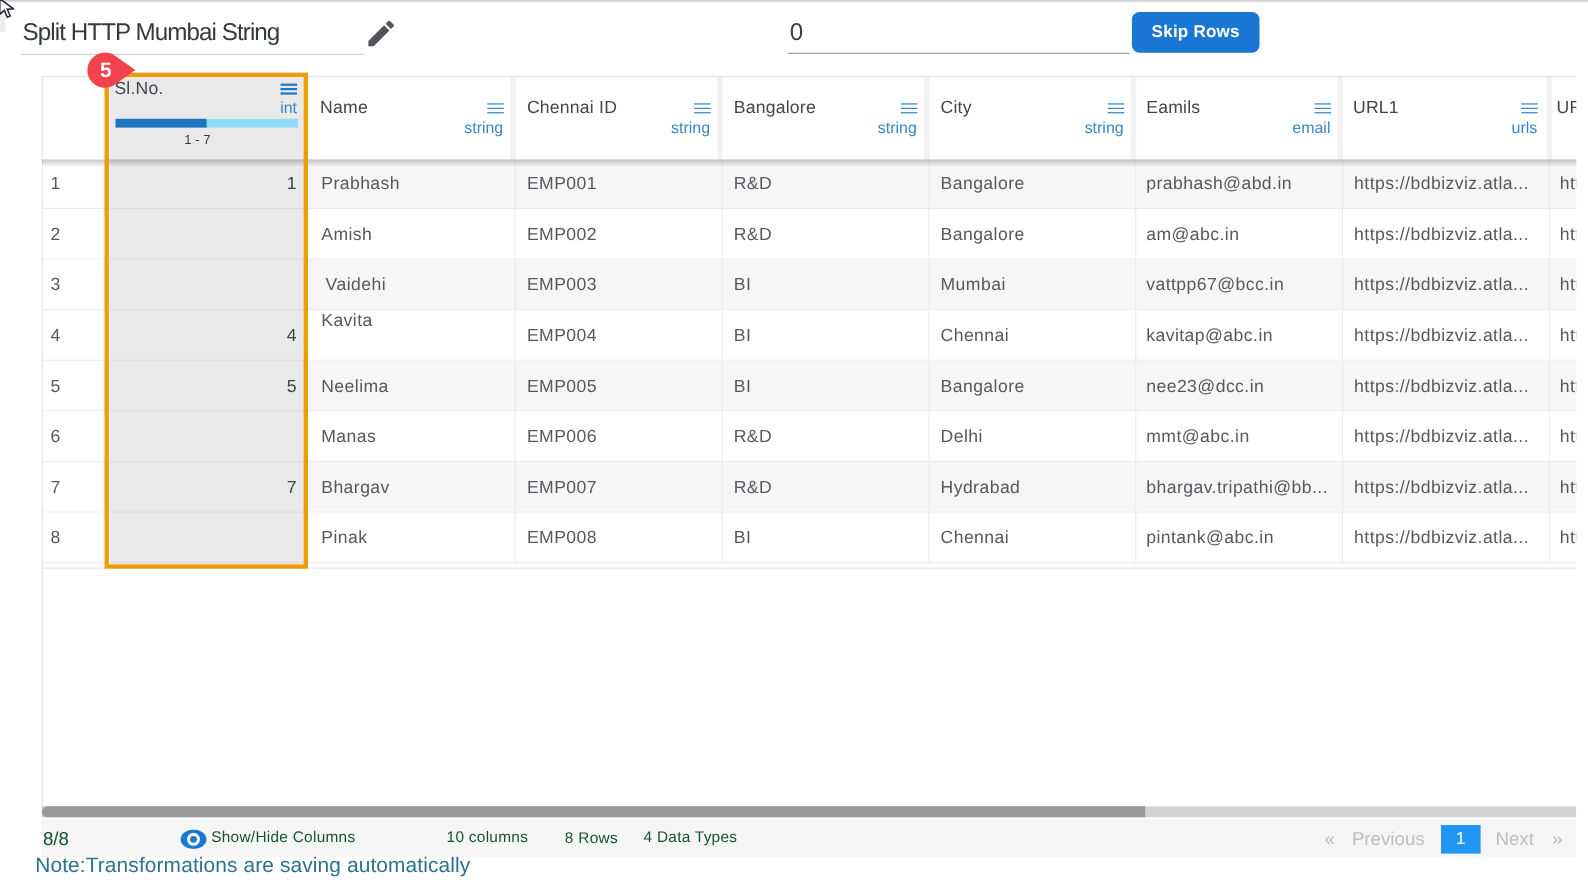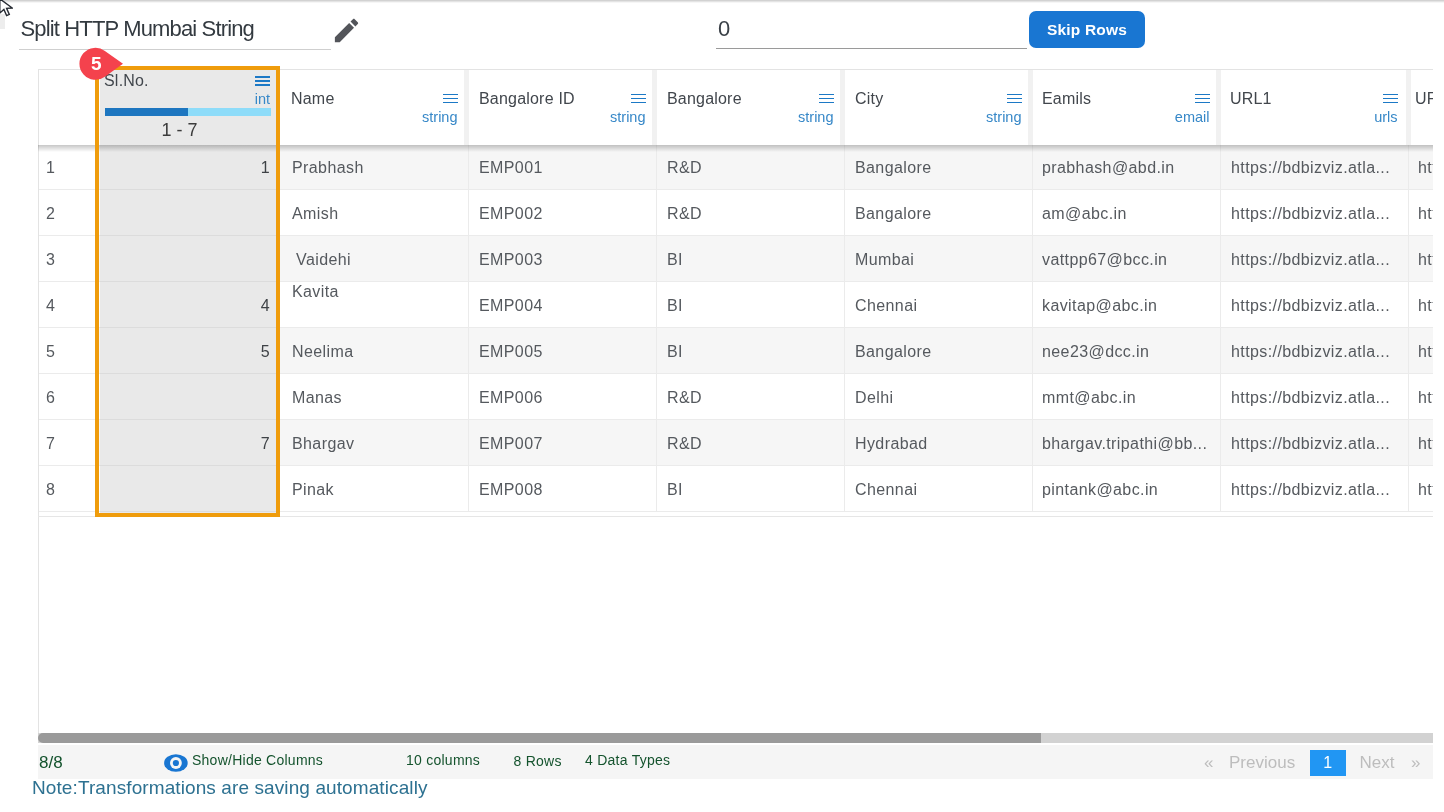--- a/index.html
+++ b/index.html
@@ -27,21 +27,21 @@
  display:flex;align-items:center;justify-content:center;color:#fff;font-weight:bold;font-size:15.5px;letter-spacing:0.2px">Skip Rows</div>
 <div class="abs" style="left:38px;top:69px;width:1406px;height:1px;background:#e3e3e3"></div>
 <div class="abs" style="left:38px;top:70px;width:1px;height:663px;background:#e3e3e3"></div>
 <div class="abs" style="left:38px;top:516.3px;width:1395px;height:1px;background:#e6e6e6"></div>
 <div class="abs hdrname" style="left:291px;top:89.5px">Name</div>
 <div class="abs" style="left:442.5px;top:93.5px;width:15px;height:1.5px;background:#1c79c6"></div>
 <div class="abs" style="left:442.5px;top:97.7px;width:15px;height:1.5px;background:#1c79c6"></div>
 <div class="abs" style="left:442.5px;top:101.9px;width:15px;height:1.5px;background:#1c79c6"></div>
 <div class="abs typ" style="left:357.5px;top:109px;width:100px">string</div>
 <div class="abs" style="left:464.0px;top:70px;width:5px;height:74.5px;background:#f1f1f1"></div>
-<div class="abs hdrname" style="left:479px;top:89.5px">Bangalore ID</div>
+<div class="abs hdrname" style="left:479px;top:89.5px">Chennai ID</div>
 <div class="abs" style="left:630.5px;top:93.5px;width:15px;height:1.5px;background:#1c79c6"></div>
 <div class="abs" style="left:630.5px;top:97.7px;width:15px;height:1.5px;background:#1c79c6"></div>
 <div class="abs" style="left:630.5px;top:101.9px;width:15px;height:1.5px;background:#1c79c6"></div>
 <div class="abs typ" style="left:545.5px;top:109px;width:100px">string</div>
 <div class="abs" style="left:652.0px;top:70px;width:5px;height:74.5px;background:#f1f1f1"></div>
 <div class="abs hdrname" style="left:667px;top:89.5px">Bangalore</div>
 <div class="abs" style="left:818.5px;top:93.5px;width:15px;height:1.5px;background:#1c79c6"></div>
 <div class="abs" style="left:818.5px;top:97.7px;width:15px;height:1.5px;background:#1c79c6"></div>
 <div class="abs" style="left:818.5px;top:101.9px;width:15px;height:1.5px;background:#1c79c6"></div>
 <div class="abs typ" style="left:733.5px;top:109px;width:100px">string</div>
@@ -163,21 +163,21 @@
 <div class="abs" style="left:99.5px;top:418.9px;width:176px;height:1px;background:#dcdcdc"></div>
 <div class="abs" style="left:99.5px;top:464.8px;width:176px;height:1px;background:#dcdcdc"></div>
 <div class="abs" style="left:99.5px;top:510.7px;width:176px;height:1px;background:#dcdcdc"></div>
 <div class="abs hdrname" style="left:104px;top:71.5px">Sl.No.</div>
 <div class="abs" style="left:255px;top:76.0px;width:15px;height:1.5px;background:#1c79c6"></div>
 <div class="abs" style="left:255px;top:80.2px;width:15px;height:1.5px;background:#1c79c6"></div>
 <div class="abs" style="left:255px;top:84.4px;width:15px;height:1.5px;background:#1c79c6"></div>
 <div class="abs typ" style="left:170px;top:90.5px;width:100px">int</div>
 <div class="abs" style="left:105px;top:108px;width:83px;height:7.5px;background:#1d76c0"></div>
 <div class="abs" style="left:188px;top:108px;width:83px;height:7.5px;background:#8edcf9"></div>
-<div class="abs" style="left:99.5px;top:119.5px;width:160px;text-align:center;font-size:18px;color:#3c3c3c">1 - 7</div>
+<div class="abs" style="left:99.5px;top:119.5px;width:160px;text-align:center;font-size:12px;color:#3c3c3c">1 - 7</div>
 <div class="abs celltxt" style="left:170px;top:159.4px;width:100px;text-align:right;color:#3e4246">1</div>
 <div class="abs celltxt" style="left:170px;top:297.1px;width:100px;text-align:right;color:#3e4246">4</div>
 <div class="abs celltxt" style="left:170px;top:343.1px;width:100px;text-align:right;color:#3e4246">5</div>
 <div class="abs celltxt" style="left:170px;top:434.8px;width:100px;text-align:right;color:#3e4246">7</div>
 <div class="abs" style="left:95px;top:66px;width:185px;height:451px;border:4.5px solid #ef9c0c;z-index:5"></div>
 <svg class="abs" style="left:74px;top:45px;z-index:6" width="56" height="42" viewBox="0 0 56 42">
 <path d="M49 18.7 L30.9 5.9 A 16 16 0 1 0 30.9 31.7 Z" fill="#f4424d"></path>
 <text x="22.3" y="25.4" font-size="19" font-weight="bold" fill="#fff" text-anchor="middle" font-family="Liberation Sans">5</text>
   </svg>
 <div class="abs" style="left:38px;top:733px;width:1395px;height:9.5px;background:#d2d2d2"></div>

